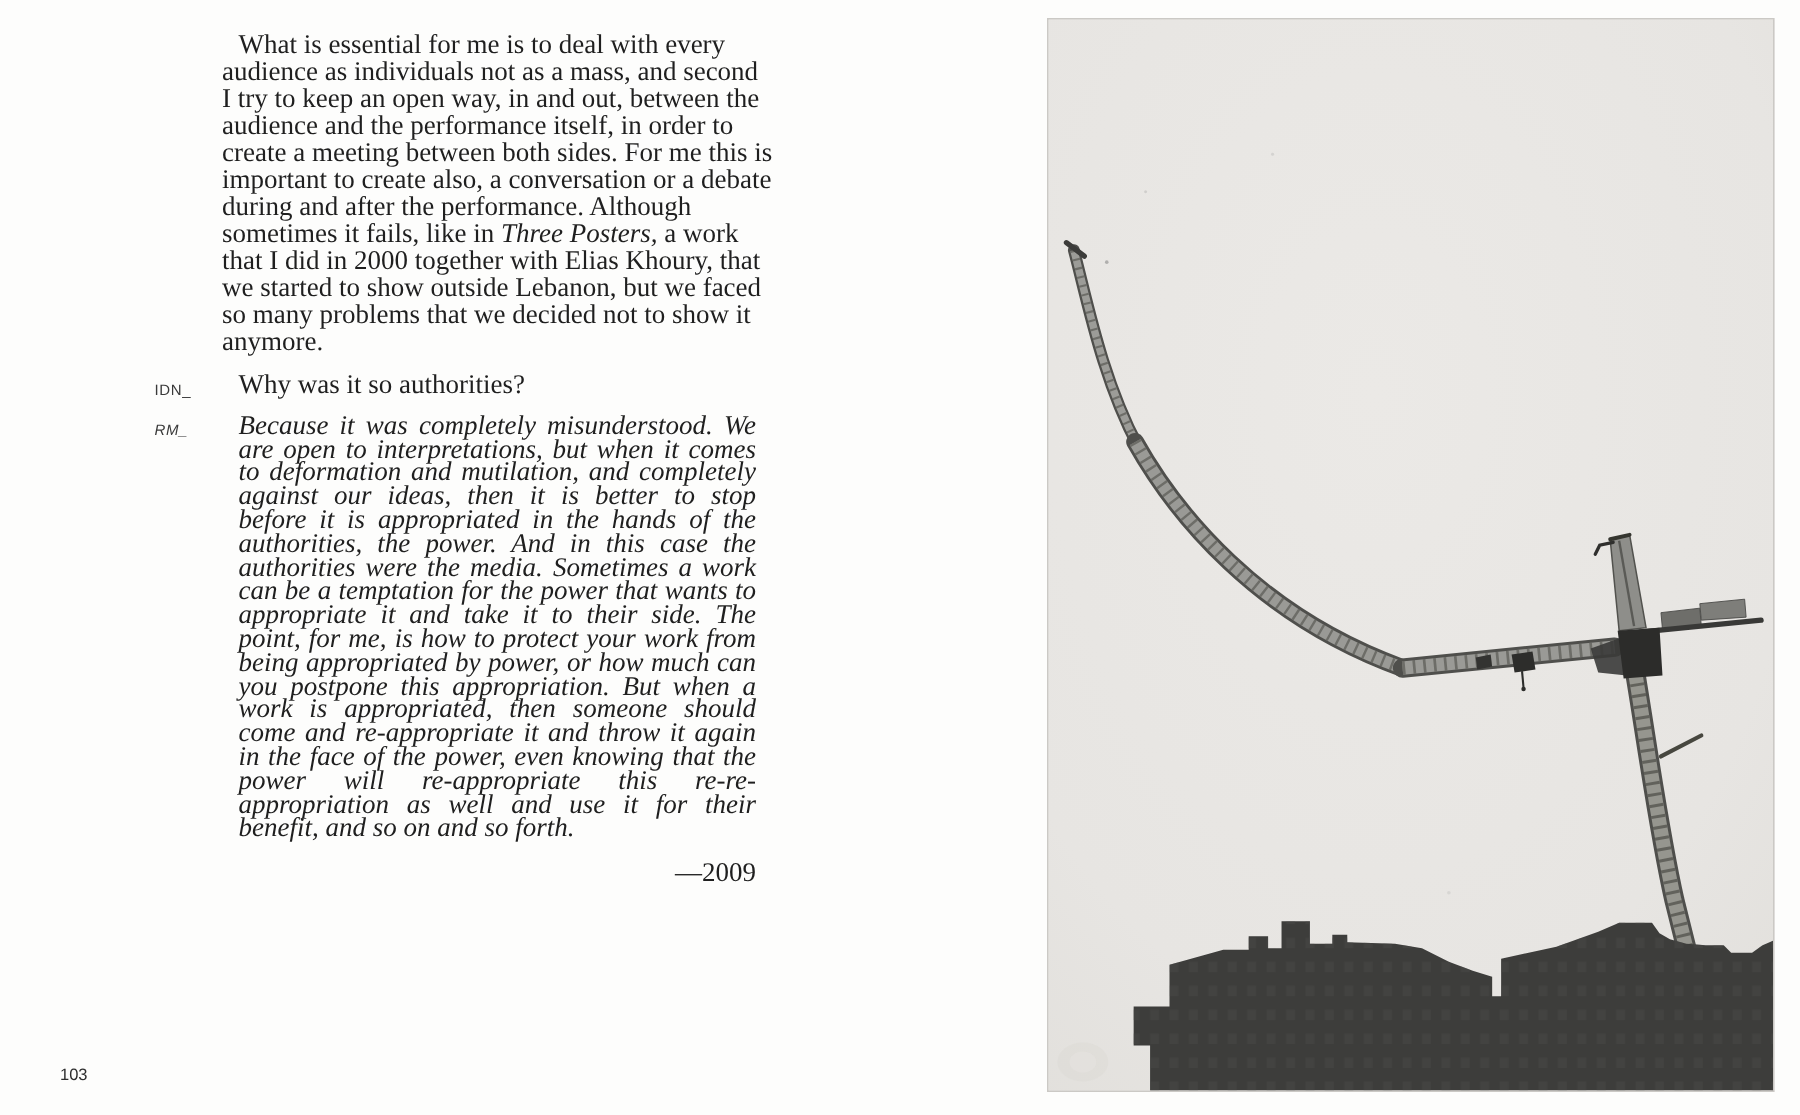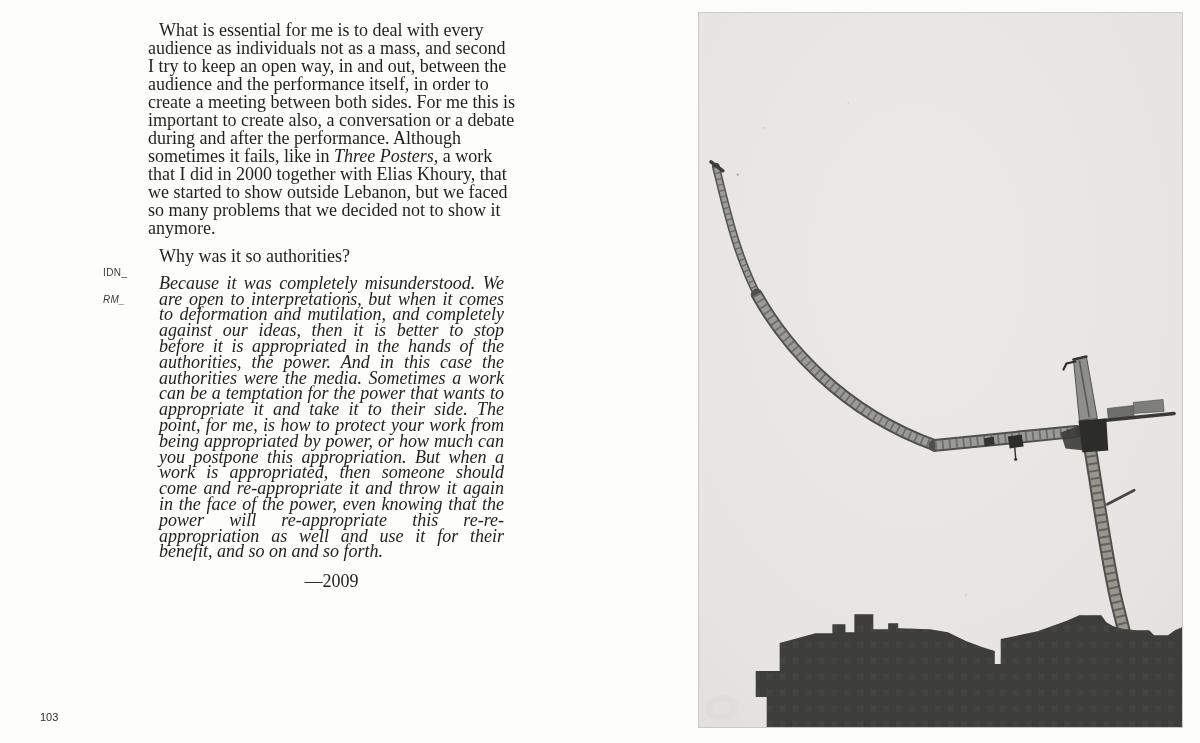--- a/index.html
+++ b/index.html
@@ -12,33 +12,33 @@
   }
   .spread { position:absolute; inset:0; }
 
   
   .text-block {
     position:absolute; left:103px; top:22px; width:412px;
     color:#1f1f1f;
   }
   .row { position:relative; padding-left:45px; margin:0; }
   .row .label {
-    position:absolute; left:0; top:18px;
+    position:absolute; left:0; top:6px;
     font-family:"Liberation Sans", sans-serif;
     font-size:10px; letter-spacing:0.4px; color:#3a3a3a;
   }
   .txt {
     font-size:18px; line-height:15.8px;
     text-align:justify; margin:11px;
   }
   .it { font-style:italic; }
   .q-row { margin-top:9px; }
   .a-row { margin-top:10px;font-style:italic; }
   .date-row { margin-top:14px; }
-  .date-row .txt { text-align:center; }
+  .date-row .txt { text-align:right; }
 
   .page-number {
     position:absolute; left:40px; top:711px;
     font-family:"Liberation Sans", sans-serif;
     font-size:11px; color:#2e2e2e;
   }
 
   
   .photo {
     position:absolute; left:698px; top:12px;

